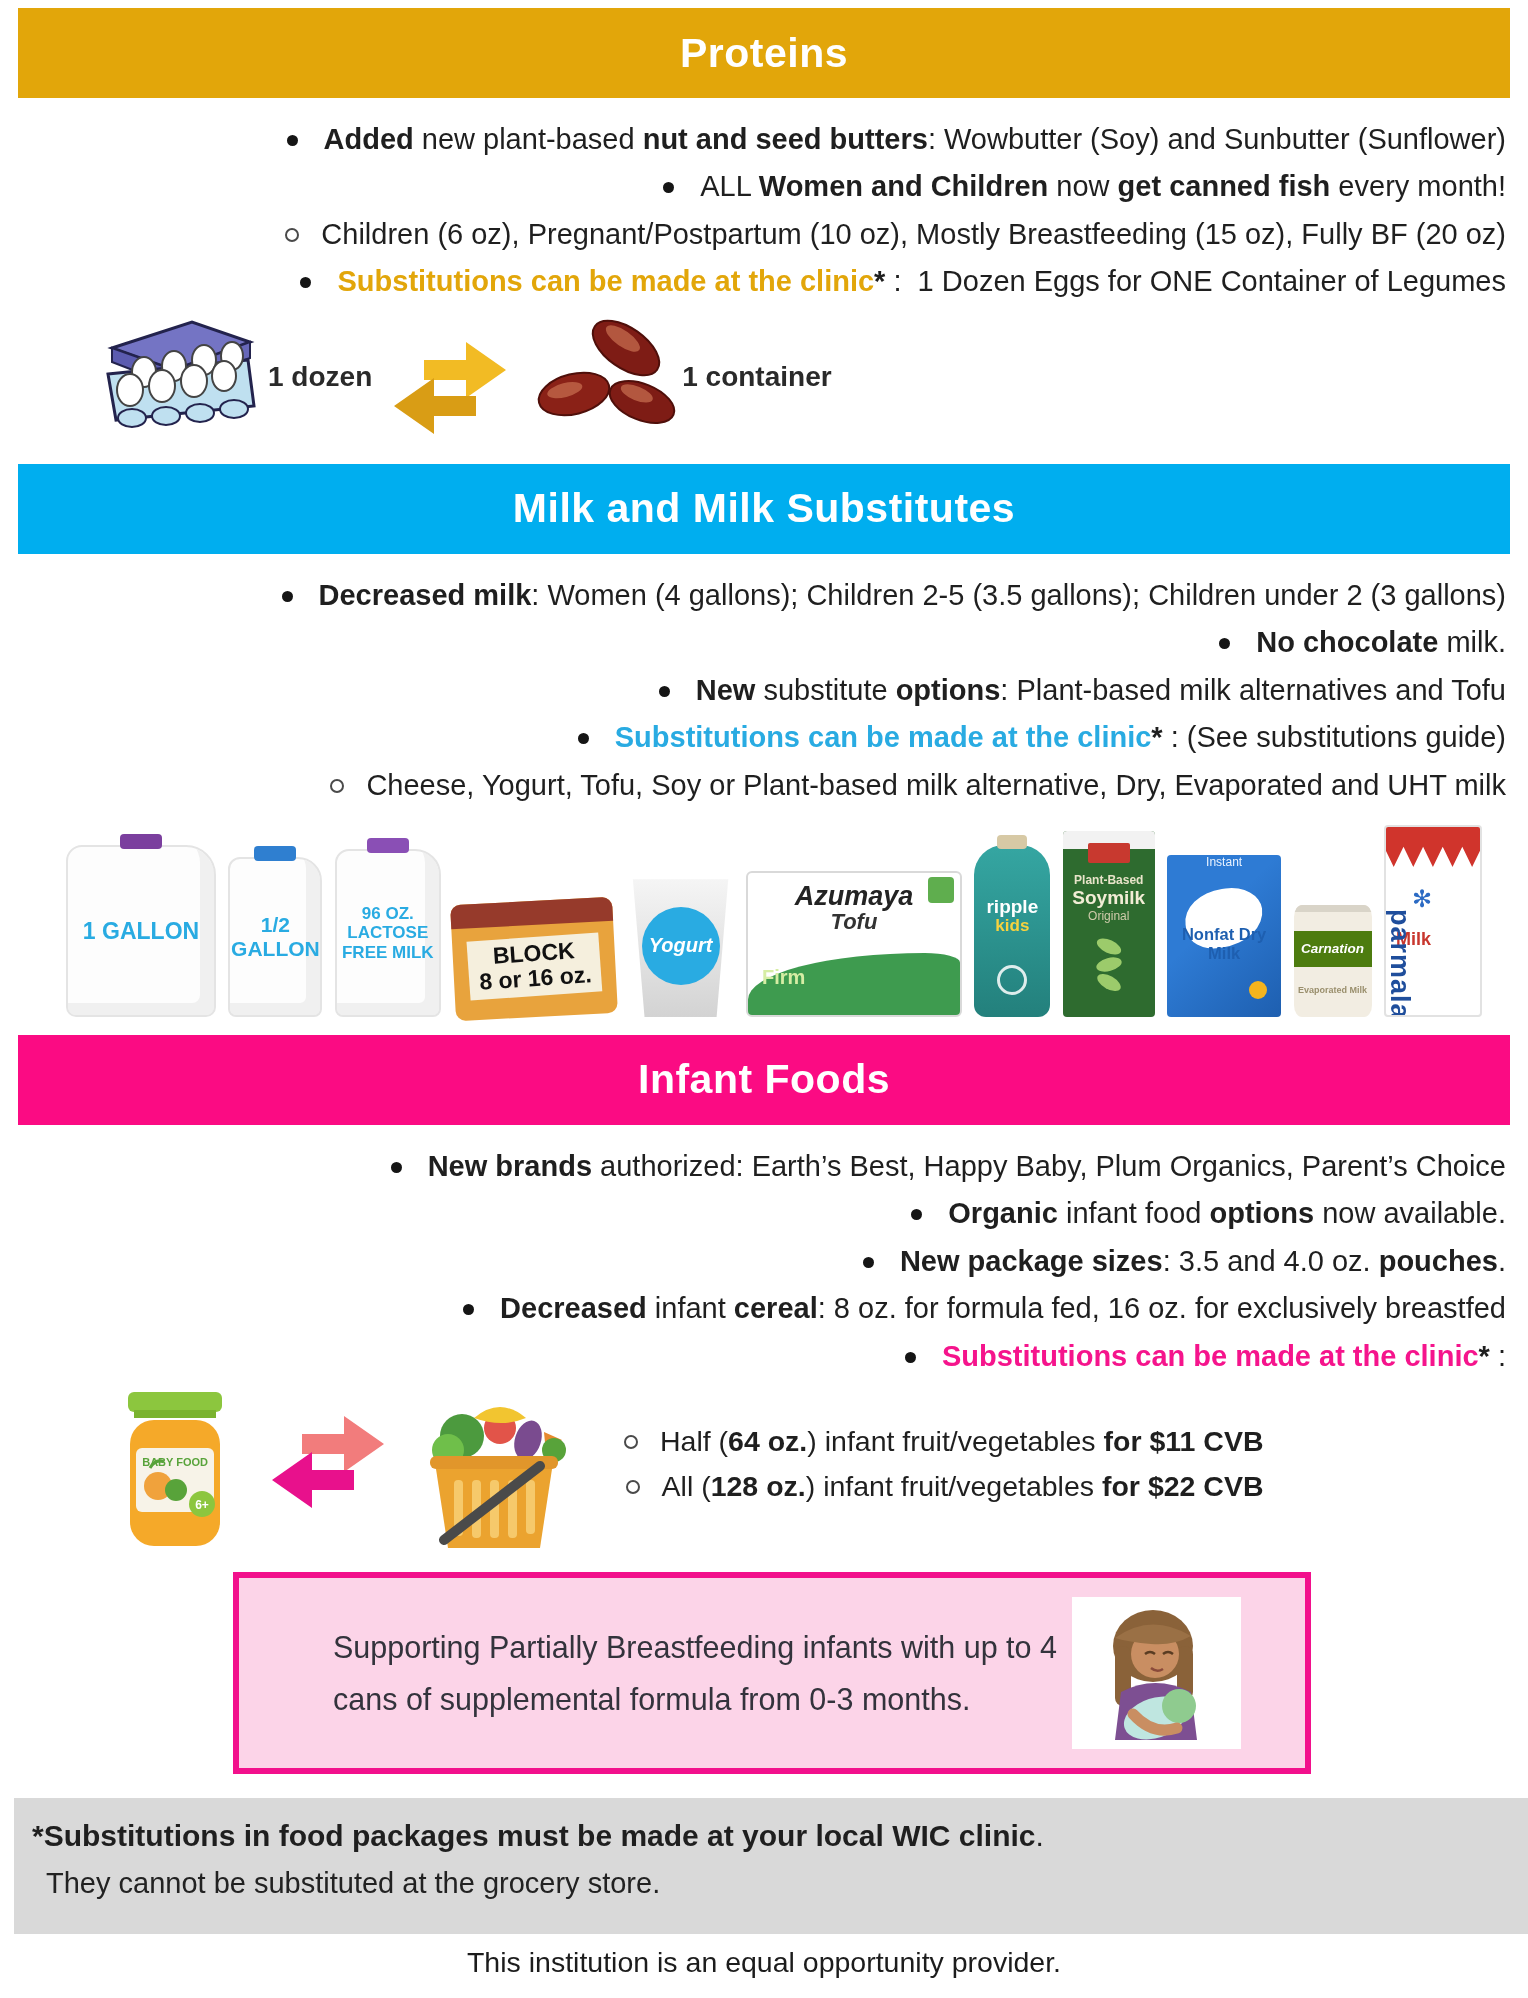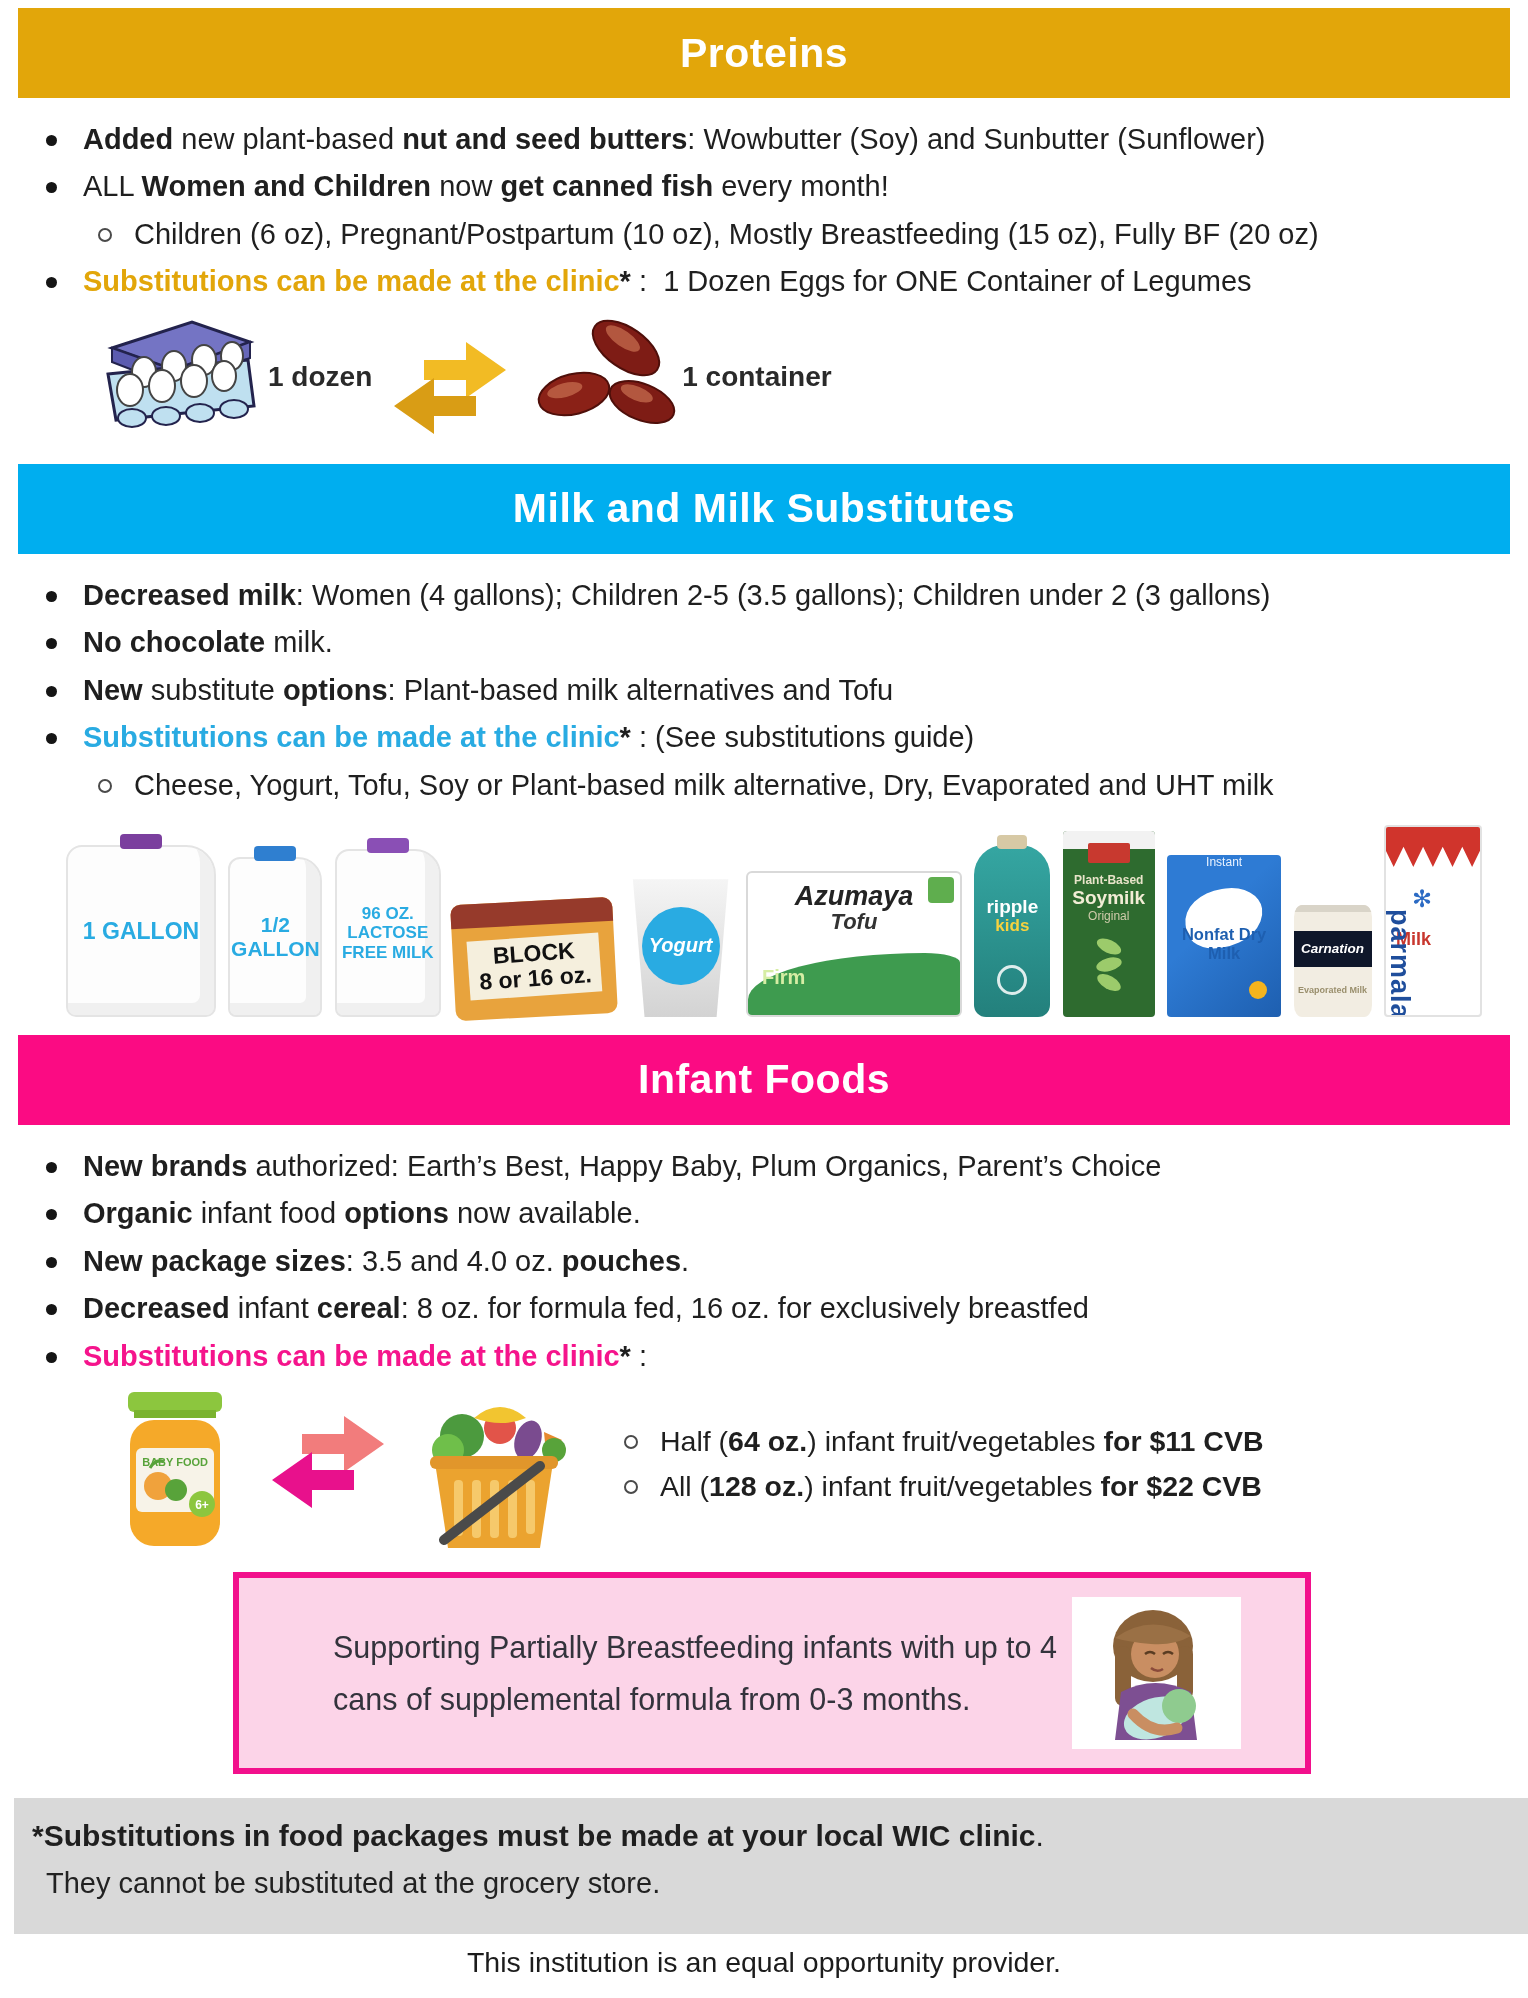--- a/index.html
+++ b/index.html
@@ -10,21 +10,21 @@
   }
   .band {
     margin: 0 18px; height: 90px; display: flex; align-items: center; justify-content: center;
     color: #fff; font-size: 41px; font-weight: 700; letter-spacing: .5px;
   }
   .band.gold { background: #e2a60a; margin-top: 8px; }
   .band.blue { background: #00aeef; margin-top: 12px; }
   .band.pink { background: #fb0b83; margin-top: 14px; }
 
   .bullets { padding: 14px 22px 0 38px; }
-  .bullet { display: flex; align-items: flex-start; margin: 8px 0; font-size: 29px; line-height: 1.36; }
+  .bullet { display: flex; align-items: flex-start; margin: 8px 0; font-size: 29px; line-height: 1.36; justify-content: flex-end; }
   .dot { flex: 0 0 11px; width: 11px; height: 11px; border-radius: 50%; background: #151515; margin: 15px 26px 0 8px; }
   .ring { flex: 0 0 14px; width: 14px; height: 14px; border: 2.5px solid #4a4a4a; border-radius: 50%; background: transparent; margin: 13px 22px 0 0; }
   .bullet.sub { margin-left: 60px; }
   .bullet-text { white-space: pre-wrap; }
 
   
   .fig-row { display: flex; align-items: flex-start; padding: 4px 0 6px 92px; }
   .fig-col { display: flex; flex-direction: row; align-items: center; }
   .fig-label { font-weight: 700; font-size: 28px; margin-top: 4px; color: #2a2a2a; }
   .fig-arrows { margin: 16px 16px 0 16px; }
@@ -80,21 +80,21 @@
   .soy-bean.b3 { bottom: 28px; transform: rotate(30deg); }
 
   .drymilk { width: 114px; height: 162px; background: linear-gradient(135deg,#2e7bd4 40%,#1e5fb0); border-radius: 4px; text-align: center; overflow: hidden; }
   .drymilk-splash { position: absolute; top: 34px; left: 18px; width: 78px; height: 58px; background: #fff; border-radius: 55% 45% 60% 40%; transform: rotate(-8deg); }
   .drymilk-text { position: relative; margin-top: 56px; font-weight: 700; font-size: 16.5px; color: #1e5fb0; line-height: 1.15; }
   .drymilk-top { position: relative; margin-top: 0; color: #eaf3ff; font-size: 12px; }
   .drymilk-dot { position: absolute; bottom: 18px; right: 14px; width: 18px; height: 18px; border-radius: 50%; background: #f4b41e; }
 
   .carnation { width: 78px; height: 112px; background: #f2ede2; border-radius: 8px / 12px; overflow: hidden; }
   .carnation::before { content:""; position: absolute; top: 0; left: 0; right: 0; height: 7px; background: #d9d4c8; }
-  .carn-band { position: absolute; top: 26px; left: 0; right: 0; height: 36px; background: #0f172a; display: flex; align-items: center; justify-content: center; }
+  .carn-band { position: absolute; top: 26px; left: 0; right: 0; height: 36px; background: #4d7c0f; display: flex; align-items: center; justify-content: center; }
   .carn-name { color: #fff; font-weight: 700; font-style: italic; font-size: 13.5px; }
   .carn-sub { position: absolute; bottom: 22px; left: 0; right: 0; text-align: center; font-size: 9px; color: #9a8f6d; font-weight: 700; }
 
   .parmalat { width: 98px; height: 192px; background: #fff; border: 2px solid #e2e2e2; border-radius: 4px; overflow: hidden; }
   .parm-red { position: absolute; top: -2px; left: -2px; right: -2px; height: 42px; background: #d0342c;
       clip-path: polygon(0 0,100% 0,100% 52%,90% 100%,80% 52%,70% 100%,60% 52%,50% 100%,40% 52%,30% 100%,20% 52%,10% 100%,0 52%); }
   .parm-vert { position: absolute; right: -56px; top: 82px; transform: rotate(90deg); transform-origin: left top;
       font-weight: 700; font-size: 27px; color: #1f4e9c; letter-spacing: 1px; }
   .parm-milk { position: absolute; left: 10px; top: 102px; font-weight: 700; font-size: 18px; color: #c8372e; }
   .parm-flake { position: absolute; left: 26px; top: 58px; color: #2c6bc4; font-size: 24px; }

